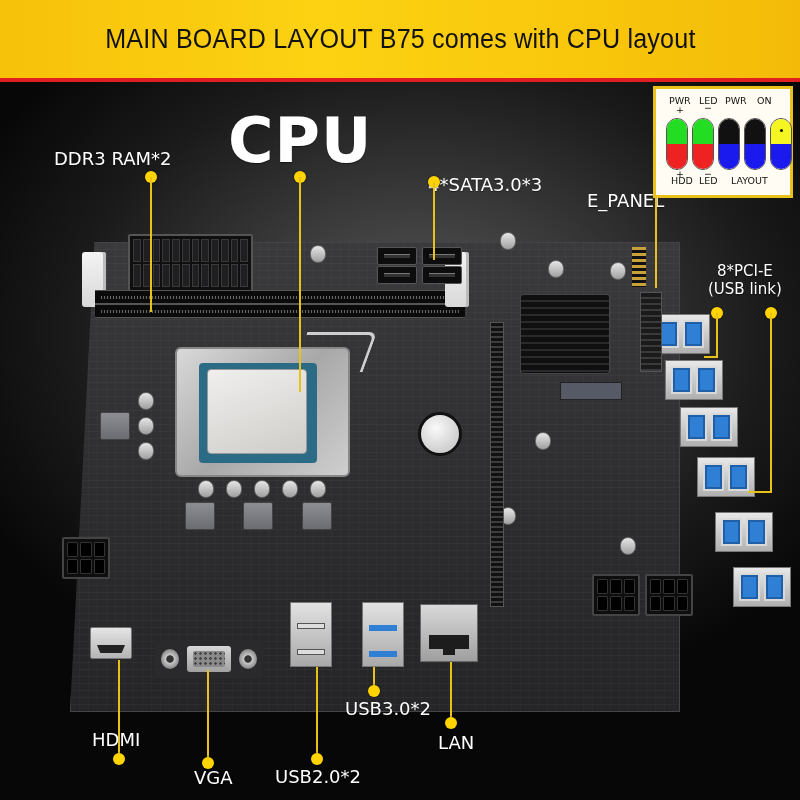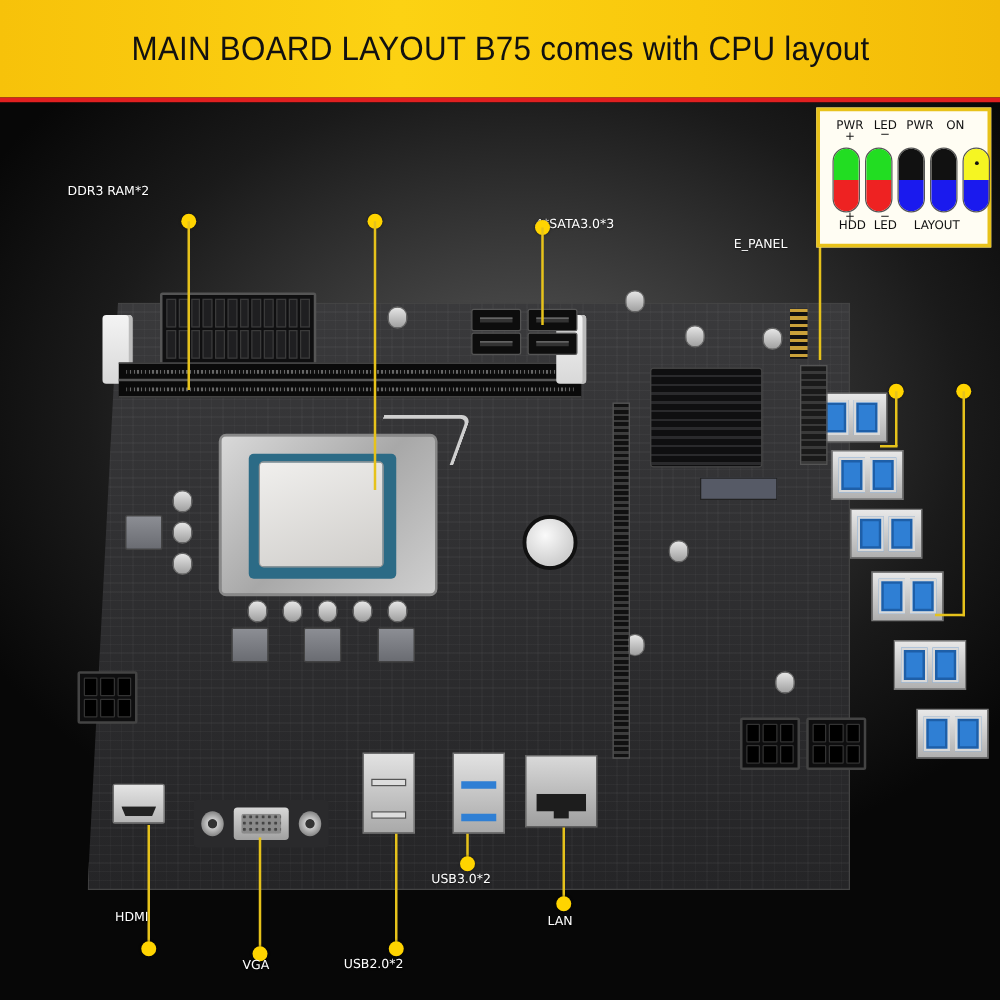--- a/index.html
+++ b/index.html
@@ -137,21 +137,21 @@
 
   .epanel-pins { left: 632px; top: 165px; width: 14px; height: 40px; background: repeating-linear-gradient(180deg,#c9a13a 0 3px,#111 3px 6px); }
   .epanel-header { left: 640px; top: 210px; width: 22px; height: 80px; background: repeating-linear-gradient(180deg,#1a1a1a 0 4px,#3a3a3a 4px 6px); border:1px solid #555; }
 
   
   .vline { position: absolute; width: 2px; background: #e6c21b; }
   .hline { position: absolute; height: 2px; background: #e6c21b; }
   .dot { position: absolute; width: 12px; height: 12px; border-radius: 50%; background: #ffd400; box-shadow: 0 0 2px rgba(0,0,0,.6); }
 
   .label {
-    position: absolute; color: #fff; font-family: "DejaVu Sans", sans-serif; font-size: 10px;
+    position: absolute; color: #fff; font-family: "DejaVu Sans", sans-serif; font-size: 18px;
     white-space: nowrap; text-shadow: 0 1px 1px rgba(0,0,0,.5);
   }
   .label.big { font-family: "DejaVu Sans", sans-serif; font-weight: bold; font-size: 62px; letter-spacing: 1px; }
   .label.pcie { font-size: 15px; text-align: center; line-height: 18px; }
 
   
   .legend {
     position: absolute; left: 653px; top: 86px; width: 140px; height: 112px;
     background: #fffdf3; border: 3px solid #e8c21a;
   }
@@ -313,34 +313,39 @@
       </div>
     <div class="comp usb-stack" style="left:733px;top:485px;">
         <span></span>
         <span></span>
       </div>
 
     <div class="comp epanel-pins"></div>
     <div class="comp epanel-header"></div>
   </div>
 
+  <div class="label big" style="left:228px;top:22px;">CPU</div>
   <div class="dot" style="left:294px;top:89px;"></div>
   <div class="vline" style="left:299px;top:95px;height:215px;"></div>
 
   <div class="label" style="left:54px;top:66px;">DDR3 RAM*2</div>
   <div class="dot" style="left:145px;top:89px;"></div>
   <div class="vline" style="left:150px;top:95px;height:135px;"></div>
 
   <div class="label" style="left:428px;top:92px;">4*SATA3.0*3</div>
   <div class="dot" style="left:428px;top:94px;"></div>
   <div class="vline" style="left:433px;top:100px;height:78px;"></div>
 
   <div class="label" style="left:587px;top:108px;">E_PANEL</div>
   <div class="vline" style="left:655px;top:114px;height:92px;"></div>
 
+  <div class="label pcie" style="left:708px;top:180px;">
+    <div>8*PCI-E</div>
+    <div>(USB link)</div>
+  </div>
   <div class="dot" style="left:711px;top:225px;"></div>
   <div class="vline" style="left:716px;top:231px;height:44px;"></div>
   <div class="hline" style="left:704px;top:274px;width:14px;"></div>
   <div class="dot" style="left:765px;top:225px;"></div>
   <div class="vline" style="left:770px;top:231px;height:180px;"></div>
   <div class="hline" style="left:748px;top:409px;width:24px;"></div>
 
   <div class="vline" style="left:118px;top:578px;height:95px;"></div>
   <div class="dot" style="left:113px;top:671px;"></div>
   <div class="label" style="left:92px;top:647px;">HDMI</div>

